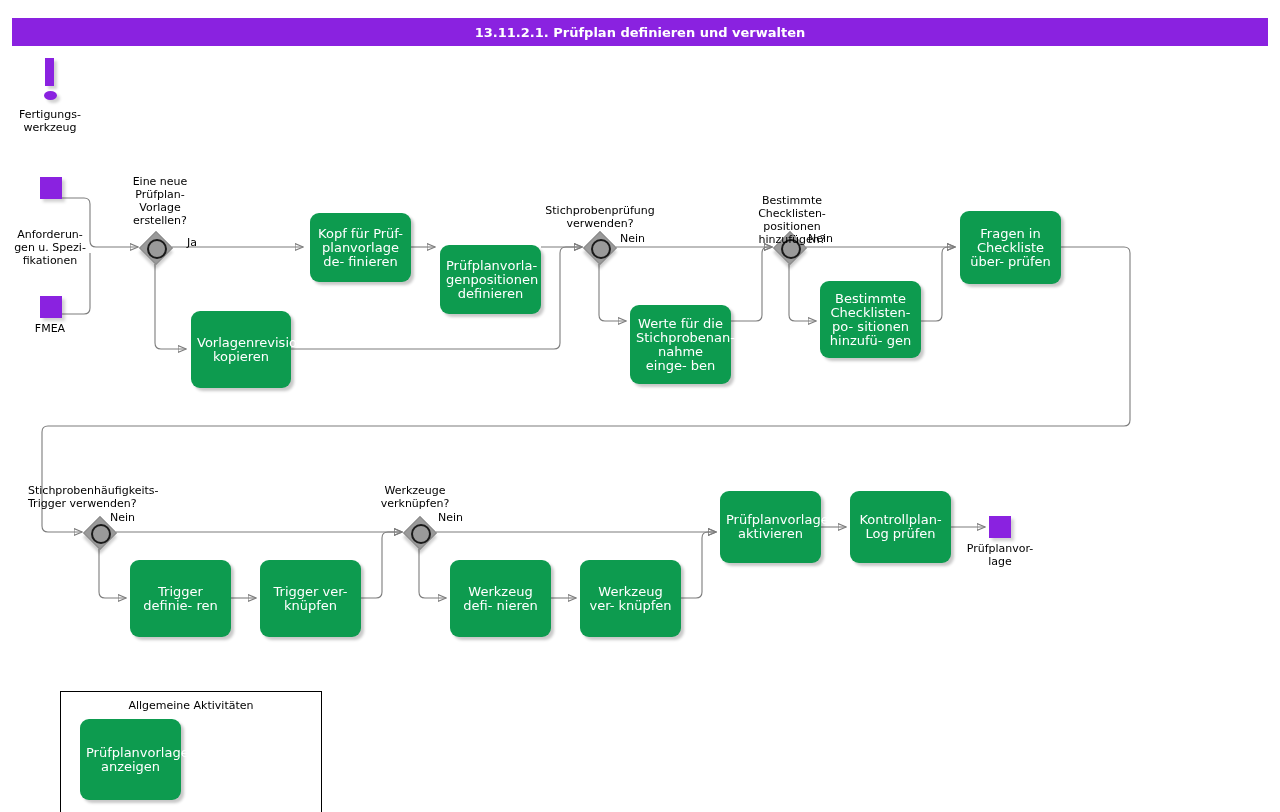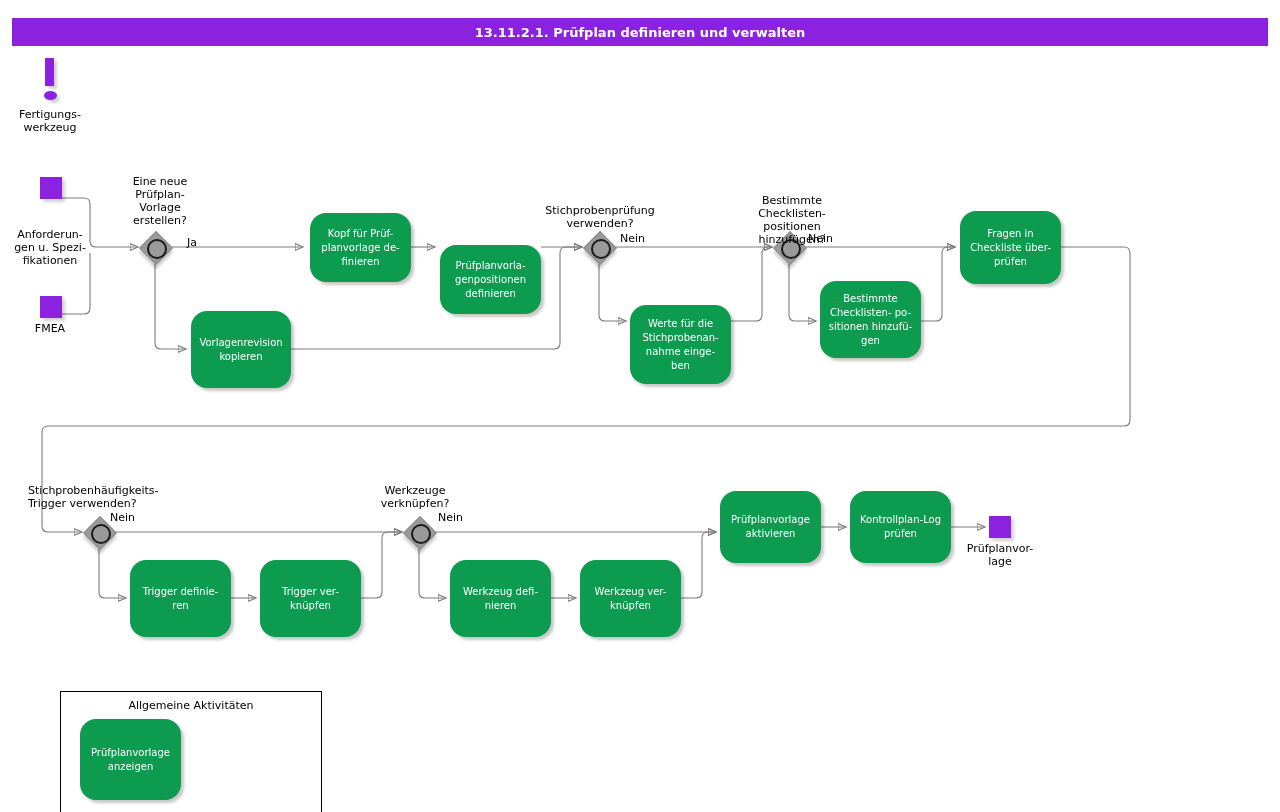--- a/index.html
+++ b/index.html
@@ -18,22 +18,22 @@
     display:flex;align-items:center;justify-content:center;
     letter-spacing:0px;
   }
 
   
   svg.edges{position:absolute;left:0;top:0;width:1280px;height:812px;pointer-events:none;}
   svg.edges path, svg.edges line{fill:none;stroke:#7c7c7c;stroke-width:1.1;}
 
   
   .task{
-    position:absolute;background:#0d9b4f;border-radius:16px;
-    color:#ffffff;font-size:10px;line-height:14px;
+    position:absolute;background:#0d9b4f;border-radius:9px;
+    color:#ffffff;font-size:13px;line-height:14px;
     display:flex;align-items:center;justify-content:center;
     text-align:center;padding:3px 6px;box-sizing:border-box;
     box-shadow:3px 3px 3px rgba(0,0,0,0.22);
   }
   .task span{display:block;width:100%;}
 
   
   .dataobj{
     position:absolute;width:22px;height:22px;background:#8a22e0;
     box-shadow:3px 3px 3px rgba(0,0,0,0.18);

